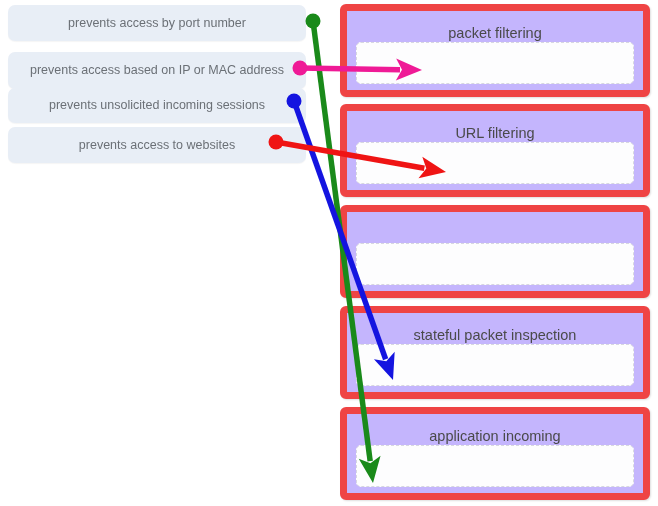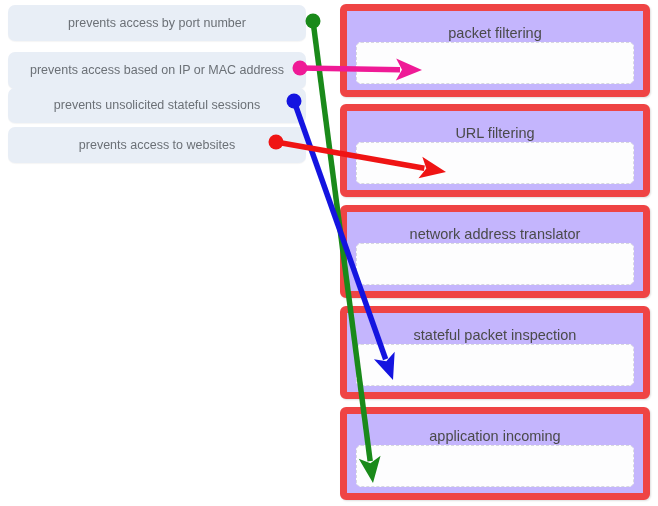--- a/index.html
+++ b/index.html
@@ -109,41 +109,40 @@
 <div id="stage">
 
   <div class="term-list">
     <div class="term-chip c0">
       <span>prevents access by port number</span>
     </div>
     <div class="term-chip c1">
       <span>prevents access based on IP or MAC address</span>
     </div>
     <div class="term-chip c2">
-      <span>prevents unsolicited stateful sessions</span>
+      <span>prevents unsolicited incoming sessions</span>
     </div>
     <div class="term-chip c3">
       <span>prevents access to websites</span>
     </div>
   </div>
 
   <div class="target-list">
 
     <div class="target-card t0">
       <div class="target-title">packet filtering</div>
       <div class="drop-zone"></div>
     </div>
 
     <div class="target-card t1">
       <div class="target-title">URL filtering</div>
       <div class="drop-zone"></div>
     </div>
 
     <div class="target-card t2">
-      <div class="target-title">network address translator</div>
       <div class="drop-zone"></div>
     </div>
 
     <div class="target-card t3">
       <div class="target-title">stateful packet inspection</div>
       <div class="drop-zone"></div>
     </div>
 
     <div class="target-card t4">
       <div class="target-title">application incoming</div>

